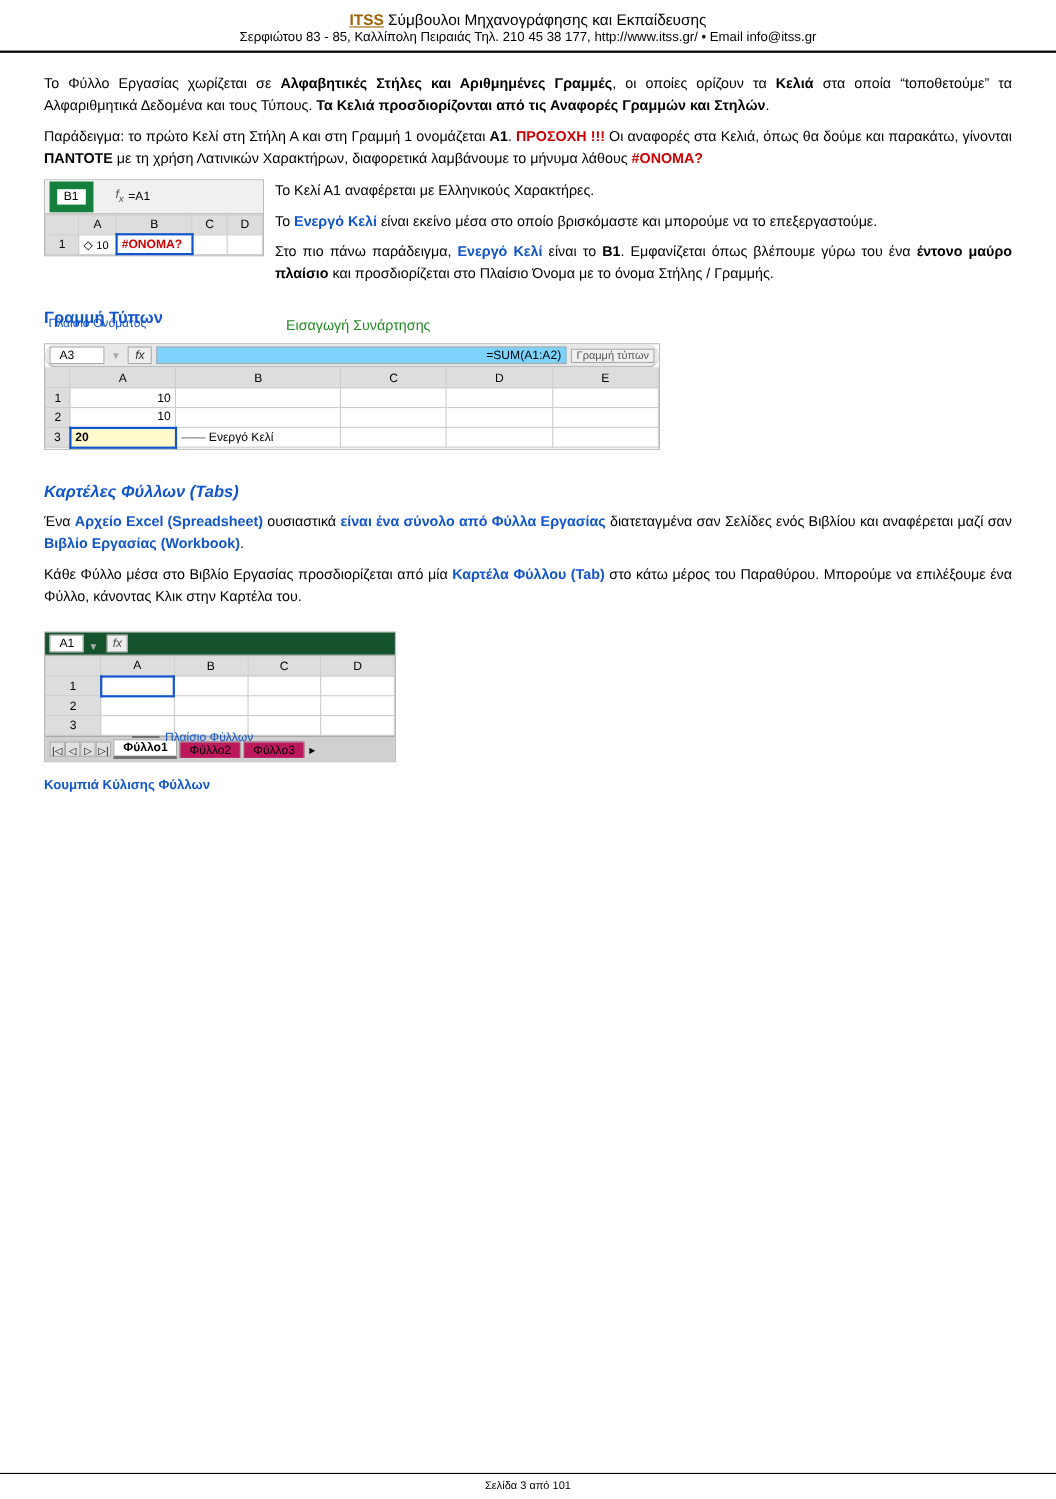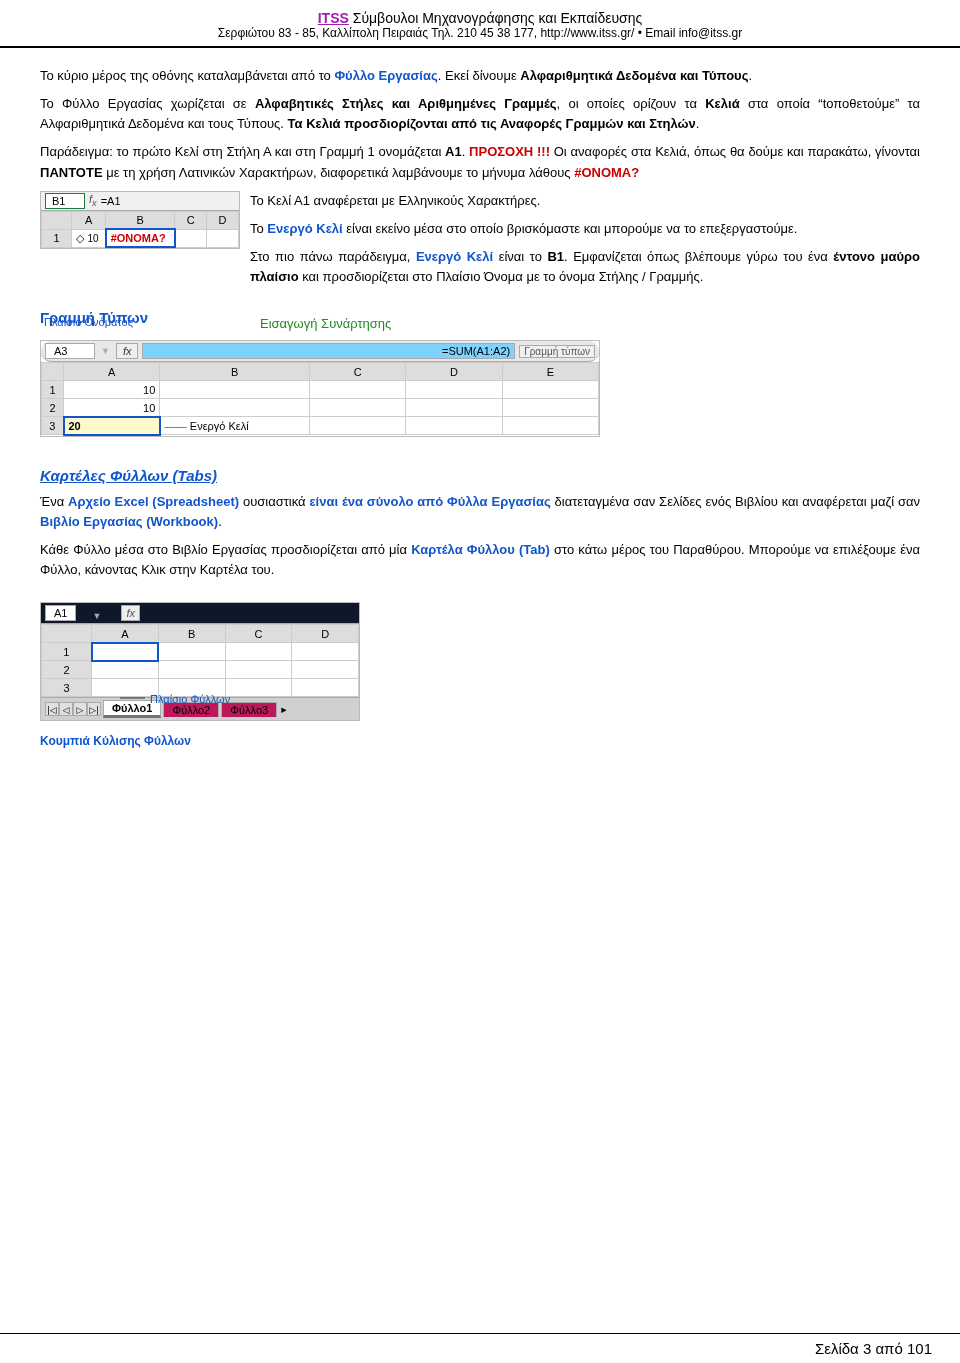--- a/index.html
+++ b/index.html
@@ -21,21 +21,21 @@
       text-align: center;
       padding: 10px 20px 6px;
       border-bottom: 2px solid #000;
       margin-bottom: 8px;
     }
     .header-line1 {
       font-size: 14px;
       color: #000;
     }
     .header-line1 .itss {
-      color: #a21caf;
+      color: #a16207;
       font-weight: bold;
       text-decoration: underline;
     }
     .header-line2 {
       font-size: 12px;
       color: #000;
     }
     .content {
       padding: 10px 40px 10px 40px;
     }
@@ -62,25 +62,25 @@
     }
     .excel-small .formula-bar {
       display: flex;
       align-items: center;
       border-bottom: 1px solid #aaa;
       background: #f0f0f0;
       padding: 1px 4px;
     }
     .excel-small .cell-ref {
       background: #fff;
-      border: 1px solid #15803d;
+      border: 7px solid #15803d;
       padding: 1px 6px;
       min-width: 40px;
       font-size: 11px;
-      margin-right: 4px;
+      margin-right: 20px;
     }
     .excel-small .fx-label {
       color: #555;
       font-style: italic;
       margin-right: 4px;
       font-size: 11px;
     }
     .excel-small .formula-val {
       font-size: 11px;
     }
@@ -198,38 +198,37 @@
       border: 2px solid #1155CC;
       font-weight: bold;
     }
 
     
     h2.sub-title2 {
       font-size: 15px;
       font-weight: bold;
       color: #1155CC;
       margin: 14px 0 8px;
-      text-decoration: underline;
     }
 
     
     .excel-tabs-box {
       border: 1px solid #bbb;
       background: #fff;
       font-size: 11px;
       width: 320px;
       margin: 6px 0;
     }
     .excel-tabs-box .toolbar-row {
-      background: #0f172a;
+      background: #14532d;
       border-bottom: 1px solid #aaa;
       padding: 2px 4px;
       display: flex;
       align-items: flex-end;
-      gap: 16px;
+      gap: 4px;
     }
     .excel-tabs-box table {
       border-collapse: collapse;
       width: 100%;
     }
     .excel-tabs-box table td, .excel-tabs-box table th {
       border: 1px solid #ccc;
       padding: 1px 4px;
       font-size: 11px;
       height: 18px;
@@ -284,22 +283,22 @@
 
     
     .footer {
       position: absolute;
       bottom: 0;
       left: 0;
       right: 0;
       border-top: 1px solid #000;
       padding: 6px 28px;
       display: flex;
-      justify-content: flex-end;
-      font-size: 15px;
+      justify-content: center;
+      font-size: 10px;
     }
 
     .excel-wrapper {
       display: flex;
       align-items: flex-start;
       gap: 10px;
       margin: 8px 0;
     }
 
   </style>
@@ -313,23 +312,20 @@
       <span class="itss">ITSS</span><span> Σύμβουλοι Μηχανογράφησης και Εκπαίδευσης</span>
     </div>
     <div class="header-line2">Σερφιώτου 83 - 85, Καλλίπολη Πειραιάς Τηλ. 210 45 38 177, http://www.itss.gr/  •  Email info@itss.gr</div>
   </div>
 
   <div class="content">
 
     
 
     
-    <div class="body-text">
-      <span>Το κύριο μέρος της οθόνης καταλαμβάνεται από το </span><span class="bold color-blue">Φύλλο Εργασίας</span><span>. Εκεί δίνουμε </span><span class="bold">Αλφαριθμητικά Δεδομένα και Τύπους</span><span>.</span>
-    </div>
 
     
     <div class="body-text">
       <span>Το Φύλλο Εργασίας χωρίζεται σε </span><span class="bold">Αλφαβητικές Στήλες και Αριθμημένες Γραμμές</span><span>, οι οποίες ορίζουν τα </span><span class="bold">Κελιά</span><span> στα οποία “tοποθετούμε” τα Αλφαριθμητικά Δεδομένα και τους Τύπους. </span><span class="bold">Τα Κελιά προσδιορίζονται από τις Αναφορές Γραμμών και Στηλών</span><span>.</span>
     </div>
 
     
     <div class="body-text">
       <span>Παράδειγμα: το πρώτο Κελί στη Στήλη Α και στη Γραμμή 1 ονομάζεται </span><span class="bold">Α1</span><span>. </span><span class="bold color-red">ΠΡΟΣΟΧΗ !!!</span><span> Οι αναφορές στα Κελιά, όπως θα δούμε και παρακάτω, γίνονται </span><span class="bold">ΠΑΝΤΟΤΕ</span><span> με τη χρήση Λατινικών Χαρακτήρων, διαφορετικά λαμβάνουμε το μήνυμα λάθους </span><span class="bold color-red">#ΟΝΟΜΑ?</span><span></span>
     </div>

